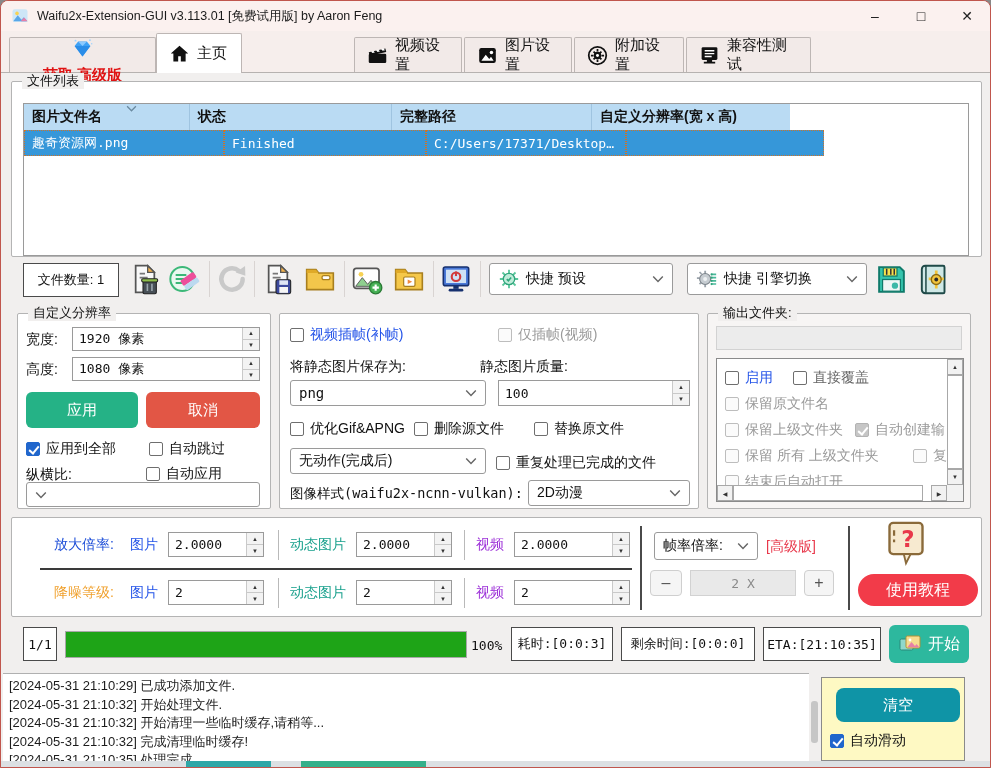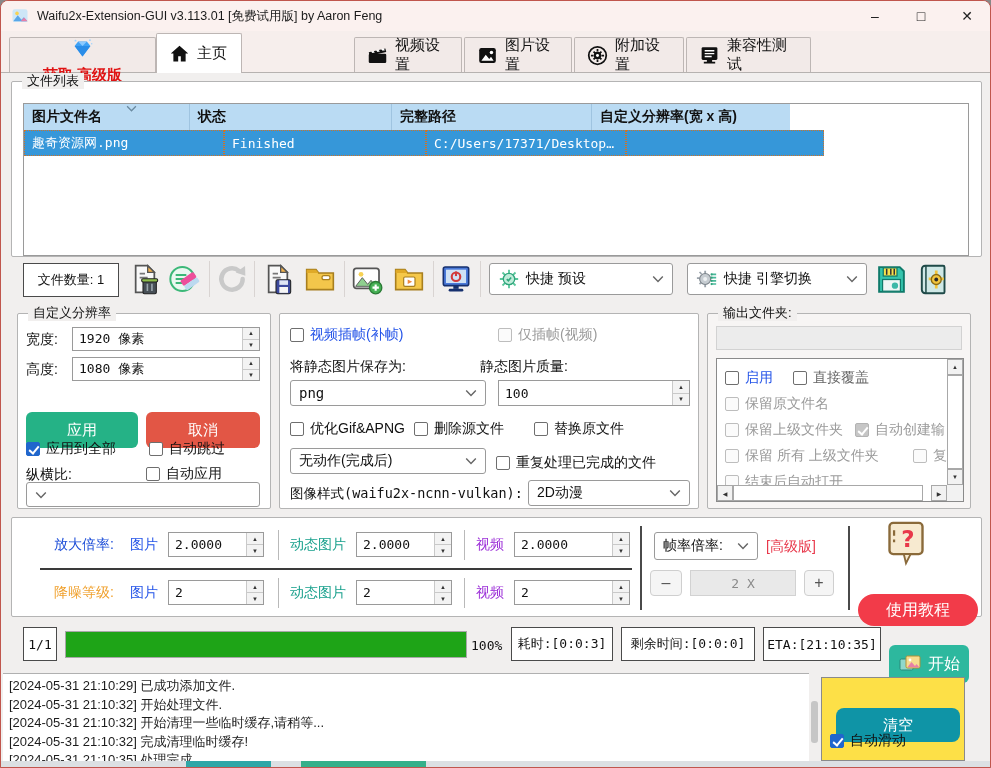--- a/index.html
+++ b/index.html
@@ -68,21 +68,21 @@
   .cbx { width:14px; height:14px; border:1.5px solid #6e6e6e; border-radius:2px; background:#fff;
          position:relative; flex:none; }
   .cbx.on { background:#2066cc; border-color:#2066cc; }
   .cbx.on::after, .cbx.gon::after { content:""; position:absolute; left:4px; top:0.5px; width:4px;
          height:8px; border:solid #fff; border-width:0 2px 2px 0; transform:rotate(40deg); }
   .cbx.dis { border-color:#bdbdbd; background:#fbfbfb; }
   .cbx.gon { background:#c6c6c6; border-color:#b3b3b3; }
   .blue { color:#2353e8; }
   .gray { color:#9a9a9a; }
   .btn { position:absolute; display:flex; align-items:center; justify-content:center;
-         color:#fff; font-size:15px; border-radius:6px;margin-top:20px; }
+         color:#fff; font-size:15px; border-radius:6px; }
 
   
   .scrbtn { background:#f2f2f2; border:1px solid #a8a8a8; display:flex; align-items:center;
             justify-content:center; font-size:6px; color:#333; }
   .scrthumb { background:#fff; border:1px solid #a8a8a8; }
 
   
   #pbar { position:absolute; left:64px; top:630px; width:402px; height:27px; border:1px solid #a8a8a8;
           background:#eee; }
   #pfill { height:100%; background:#1ea417; }
@@ -571,21 +571,21 @@
 
   <div id="logbox">
     <div>[2024-05-31 21:10:29] 已成功添加文件.</div>
     <div>[2024-05-31 21:10:32] 开始处理文件.</div>
     <div>[2024-05-31 21:10:32] 开始清理一些临时缓存,请稍等...</div>
     <div>[2024-05-31 21:10:32] 完成清理临时缓存!</div>
     <div>[2024-05-31 21:10:35] 处理完成</div>
   </div>
   <div style="position:absolute;left:810px;top:700px;width:7px;height:42px;background:#c6c6c6;border-radius:3px"></div>
 
-  <div style="position:absolute;left:820px;top:676px;width:144px;height:84px;border:1px solid #8a8a8a;background:#fde047">
+  <div style="position:absolute;left:820px;top:676px;width:144px;height:84px;border:1px solid #8a8a8a;background:#fef9c3">
     <div class="btn" style="left:14px;top:10px;width:124px;height:34px;background:#0f94a6;border-radius:8px">清空</div>
     <div class="cb" style="left:8px;top:54px">
       <span class="cbx on"></span>
       <span>自动滑动</span>
     </div>
   </div>
 
   <div id="bottomstrip">
     <div class="bseg" style="left:185px;width:85px;background:#2fa7a7"></div>
     <div class="bseg" style="left:300px;width:125px;background:#35b08a"></div>

